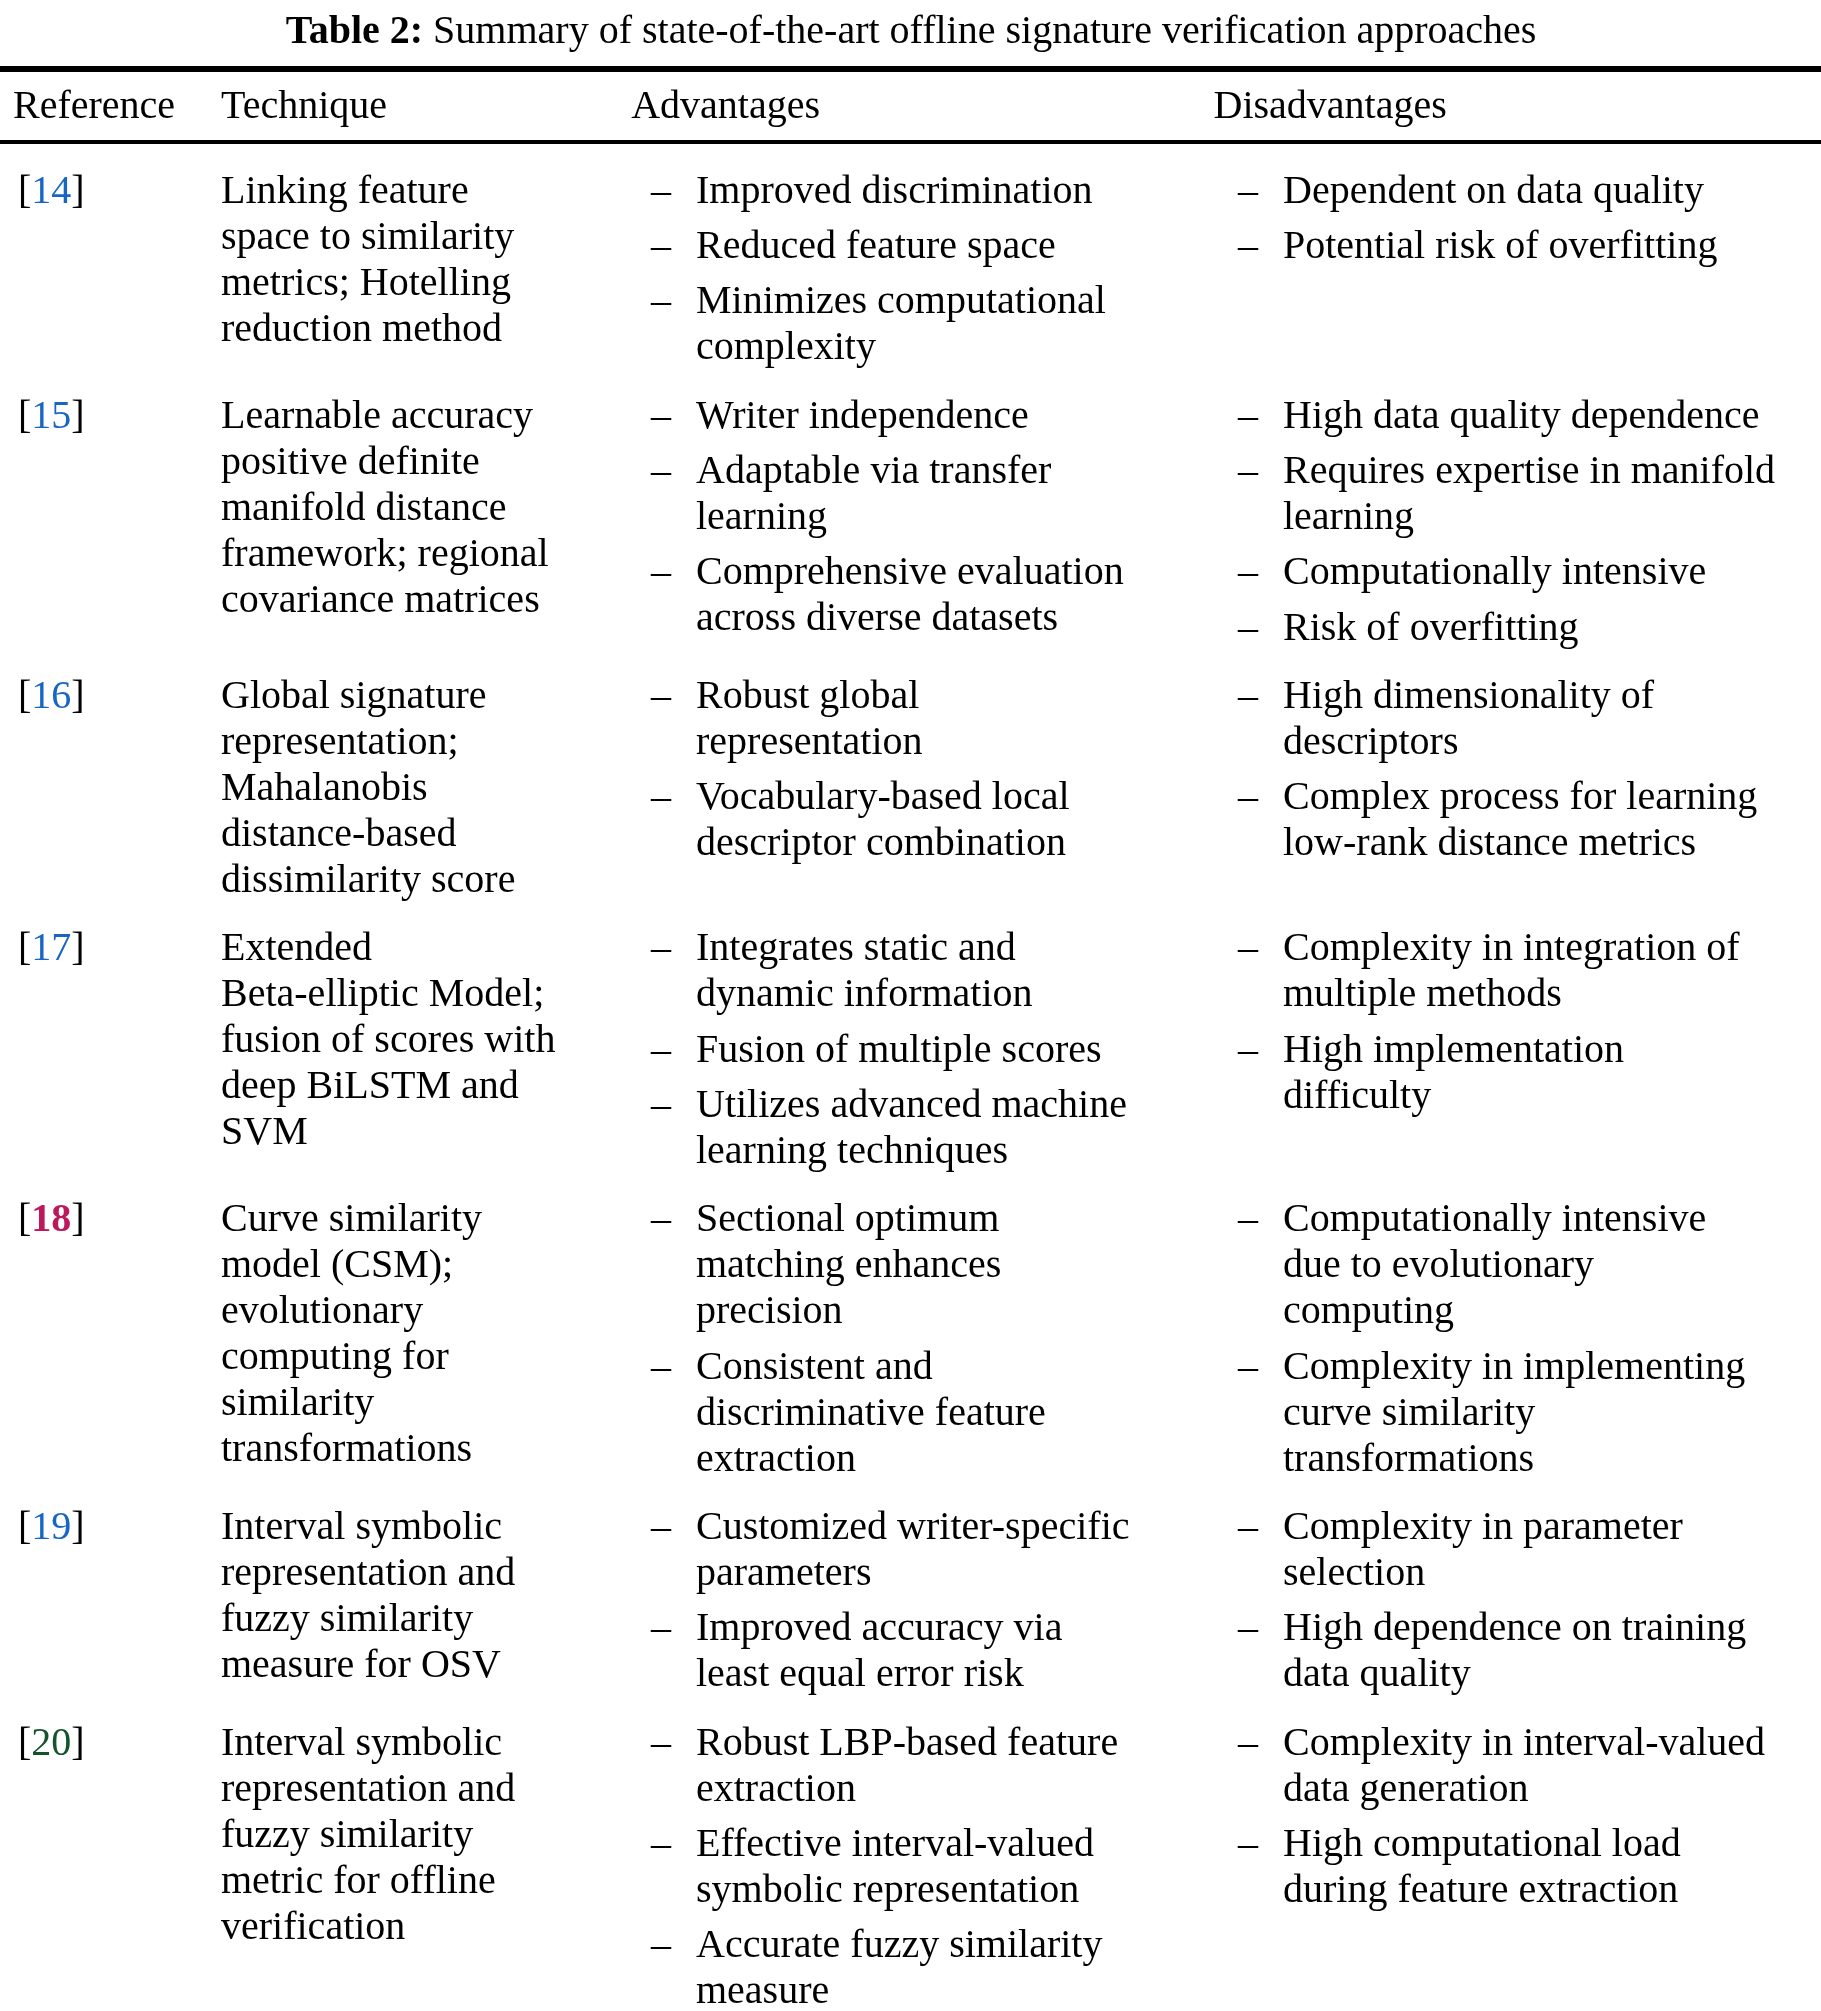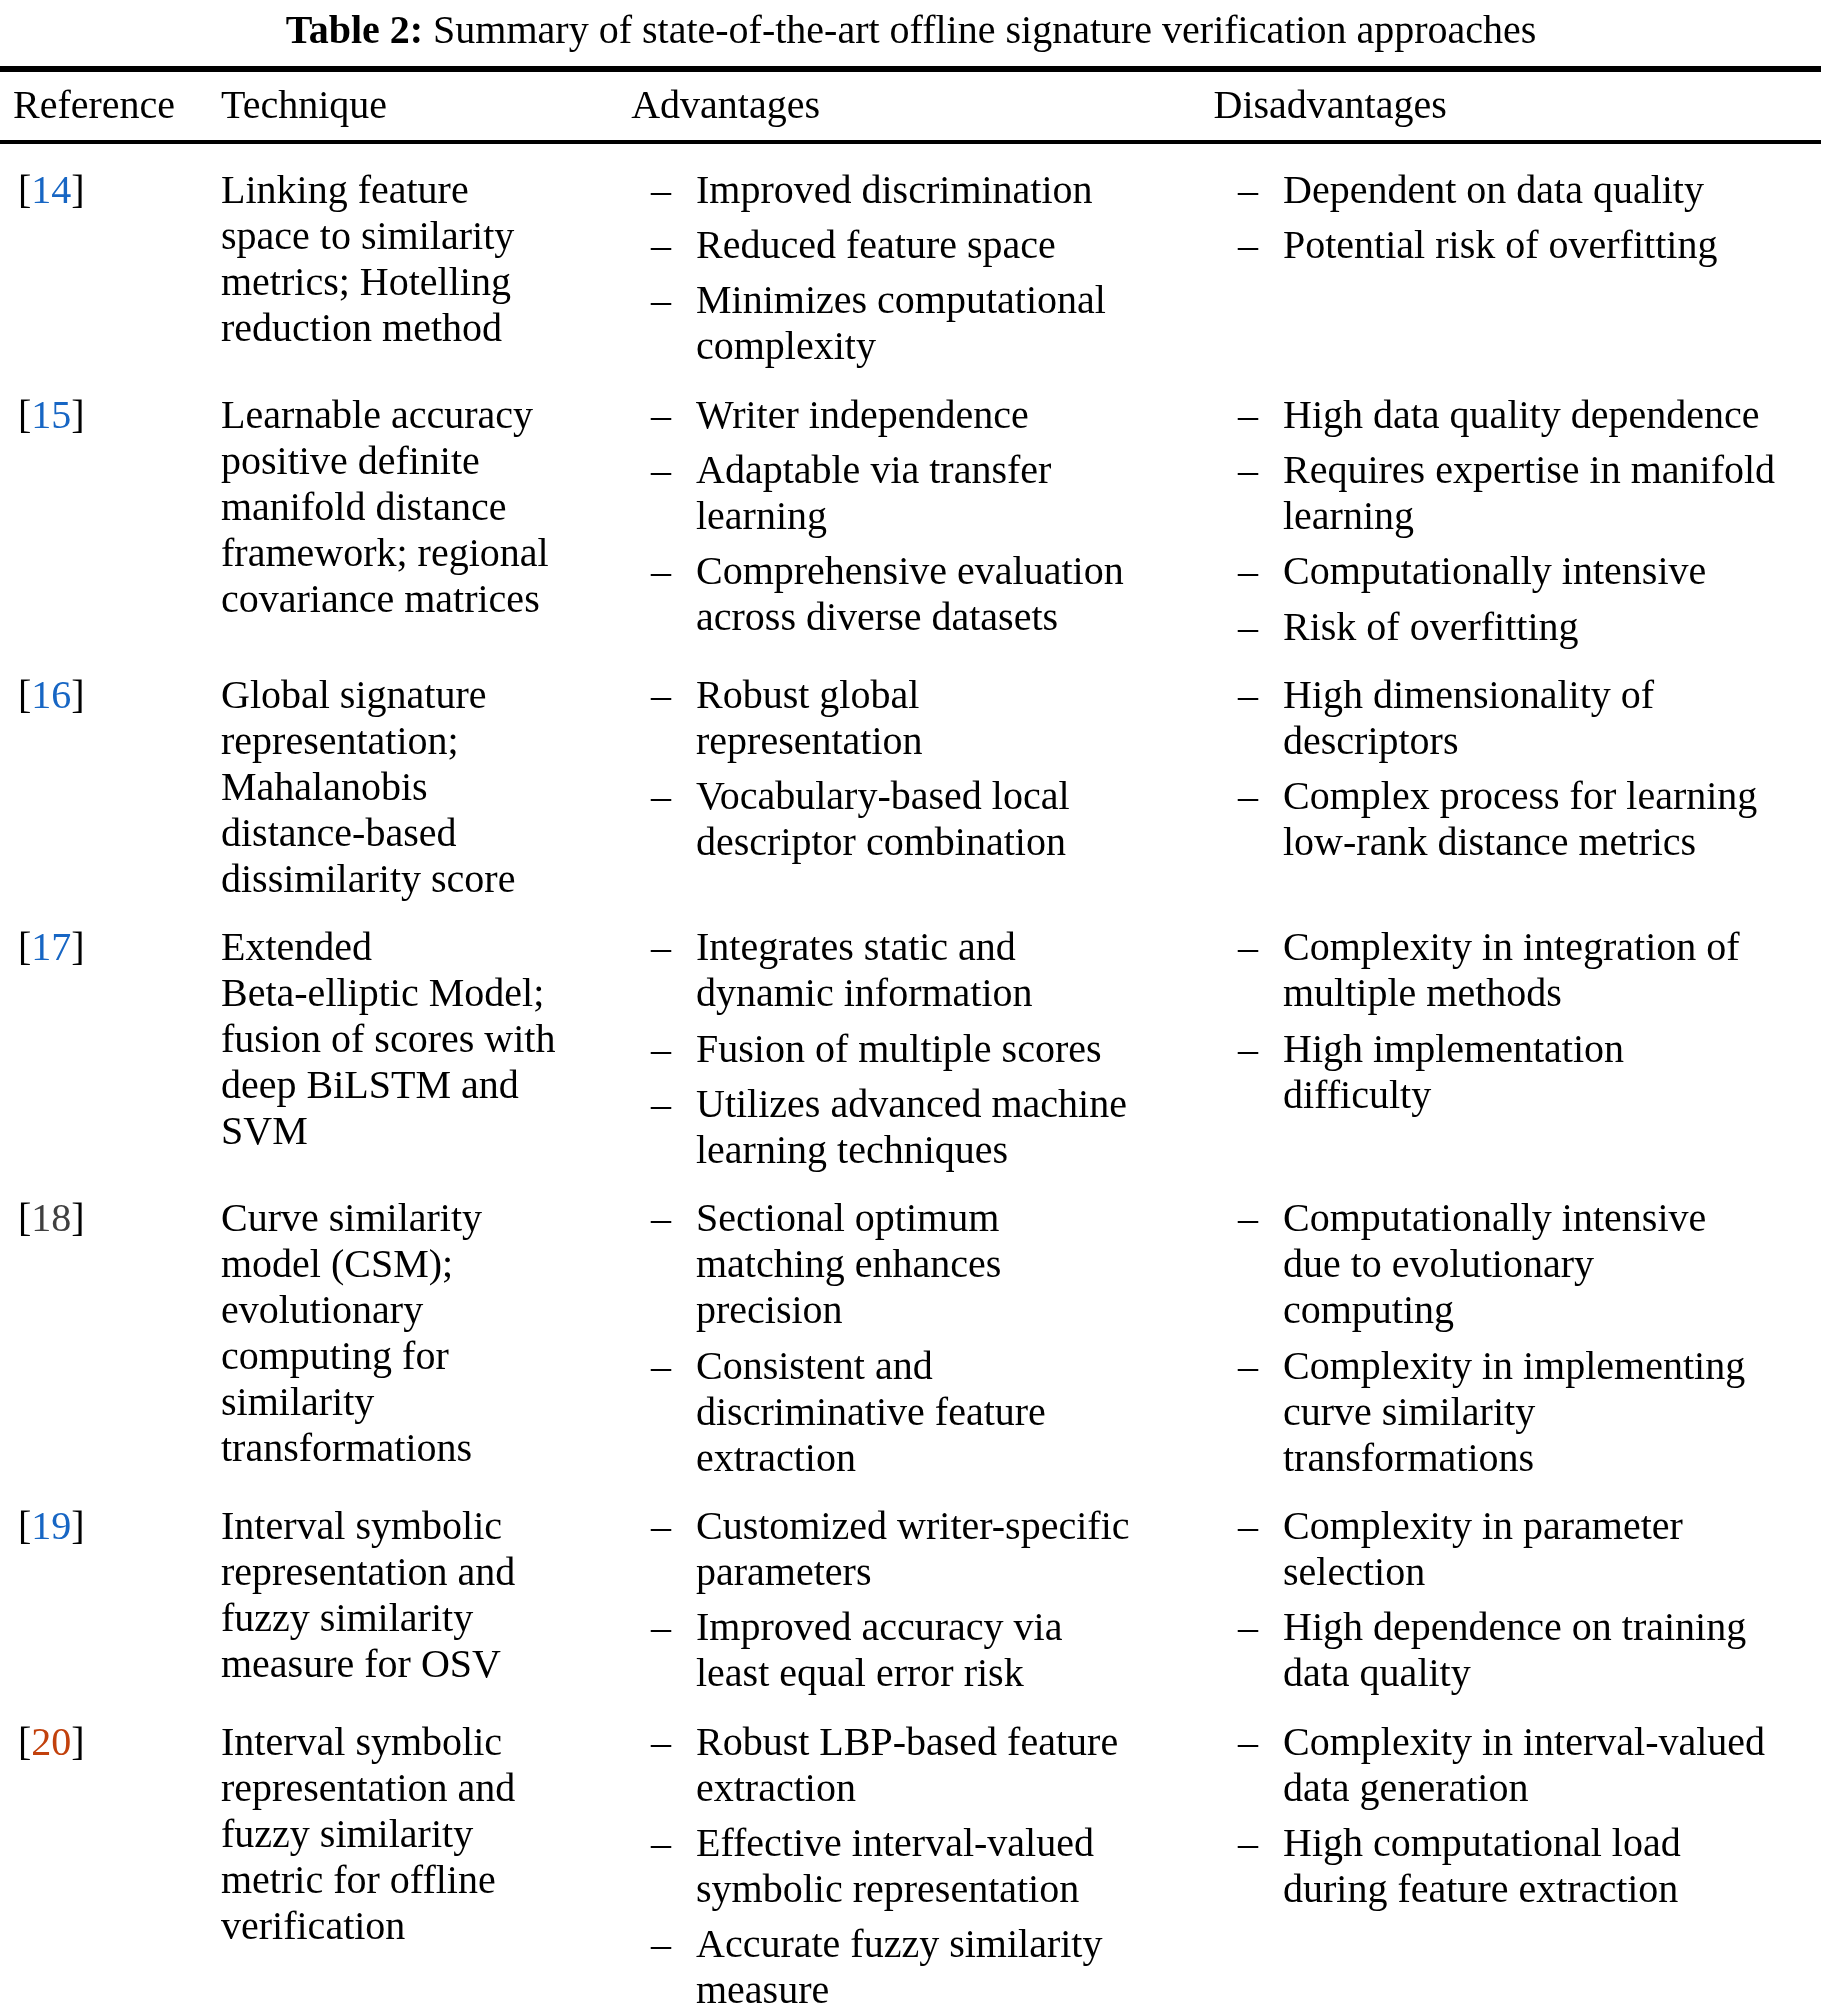--- a/index.html
+++ b/index.html
@@ -216,21 +216,21 @@
           </div>
           <div class="item">
             <span class="dash">–</span>
             <span class="itext">High implementation
 difficulty</span>
           </div>
         </div>
     </div>
 
     <div class="grid-row body-row">
-      <div class="cell-ref"><span>[</span><a class="cite" href="#" style="color: #404040;">18</a><span>]</span></div>
+      <div class="cell-ref"><span>[</span><a class="cite" href="#" style="color: #be185d; font-weight: bold;">18</a><span>]</span></div>
       <div class="cell-tech">Curve similarity
 model (CSM);
 evolutionary
 computing for
 similarity
 transformations</div>
       <div class="cell-list">
           <div class="item">
             <span class="dash">–</span>
             <span class="itext">Sectional optimum
@@ -286,21 +286,21 @@
           </div>
           <div class="item">
             <span class="dash">–</span>
             <span class="itext">High dependence on training
 data quality</span>
           </div>
         </div>
     </div>
 
     <div class="grid-row body-row">
-      <div class="cell-ref"><span>[</span><a class="cite" href="#" style="color: #c2410c;">20</a><span>]</span></div>
+      <div class="cell-ref"><span>[</span><a class="cite" href="#" style="color: #14532d;">20</a><span>]</span></div>
       <div class="cell-tech">Interval symbolic
 representation and
 fuzzy similarity
 metric for offline
 verification</div>
       <div class="cell-list">
           <div class="item">
             <span class="dash">–</span>
             <span class="itext">Robust LBP-based feature
 extraction</span>

